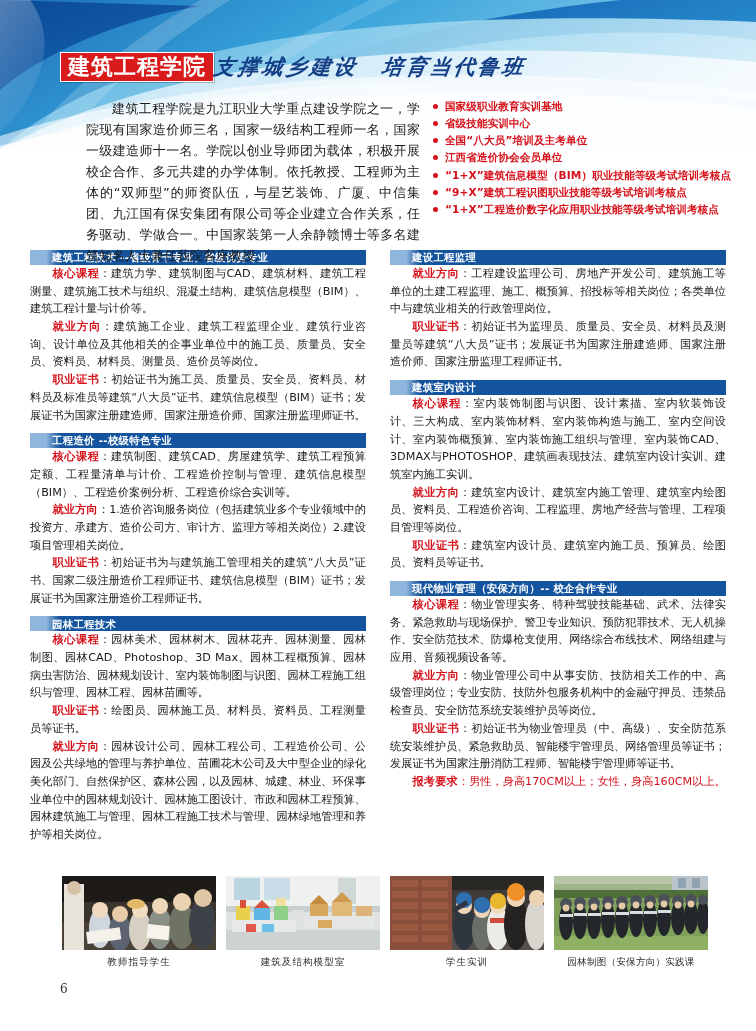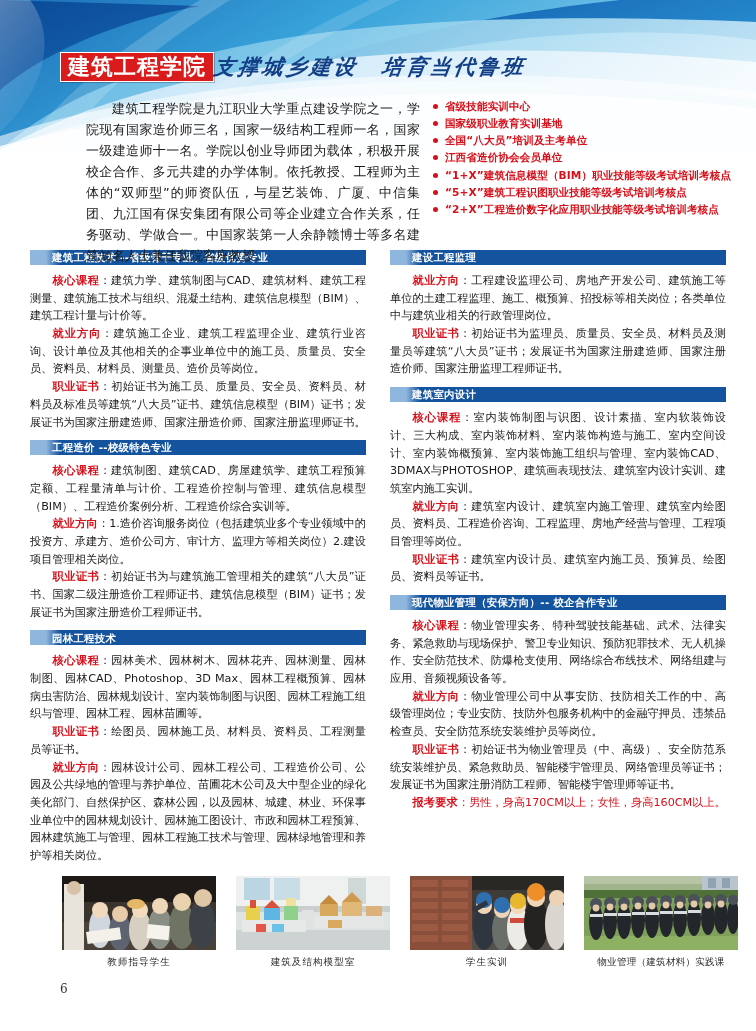--- a/index.html
+++ b/index.html
@@ -142,21 +142,21 @@
   .prog-header .t {
     color: #ffffff;
     font-size: 10.4px;
     font-weight: bold;
     letter-spacing: 0.3px;
     white-space: nowrap;
     line-height: 1;
   }
 
   .prog-body {
-    padding-top: 7px;
+    padding-top: 0;
     font-size: 11.2px;
     line-height: 1.58;
     color: #1a1a1a;
     text-align: justify;
     text-justify: inter-ideograph;
   }
   .prog-body p {
     margin: 0;
     text-indent: 2em;
   }
@@ -168,21 +168,21 @@
   .req-line { color: #d6101a; }
   .req-line .lbl { color: #d6101a; }
 
   
   .photos {
     position: absolute;
     left: 62px;
     top: 876px;
     width: 636px;
     display: flex;
-    gap: 20px;
+    gap: 10px;
   }
   .photo-item { width: 154px; }
   .photo-frame {
     width: 154px;
     height: 74px;
     overflow: hidden;
     position: relative;
     background: #ccc;
   }
   .photo-frame svg { display: block; }
@@ -257,27 +257,27 @@
       <div class="banner-slogan">支撑城乡建设　培育当代鲁班</div>
     </div>
   </div>
 
   <div class="intro">
     <div class="intro-left">
       <p>建筑工程学院是九江职业大学重点建设学院之一，学院现有国家造价师三名，国家一级结构工程师一名，国家一级建造师十一名。学院以创业导师团为载体，积极开展校企合作、多元共建的办学体制。依托教授、工程师为主体的“双师型”的师资队伍，与星艺装饰、广厦、中信集团、九江国有保安集团有限公司等企业建立合作关系，任务驱动、学做合一。中国家装第一人余静赣博士等多名建筑知名人士兼任我院客座教授。</p>
     </div>
     <div class="intro-right">
       <ul class="bullet-list">
+        <li><span class="dot"></span><span>国家级职业教育实训基地</span></li>
         <li><span class="dot"></span><span>省级技能实训中心</span></li>
-        <li><span class="dot"></span><span>国家级职业教育实训基地</span></li>
         <li><span class="dot"></span><span>全国“八大员”培训及主考单位</span></li>
         <li><span class="dot"></span><span>江西省造价协会会员单位</span></li>
         <li><span class="dot"></span><span>“1+X”建筑信息模型（BIM）职业技能等级考试培训考核点</span></li>
-        <li><span class="dot"></span><span>“5+X”建筑工程识图职业技能等级考试培训考核点</span></li>
-        <li><span class="dot"></span><span>“2+X”工程造价数字化应用职业技能等级考试培训考核点</span></li>
+        <li><span class="dot"></span><span>“9+X”建筑工程识图职业技能等级考试培训考核点</span></li>
+        <li><span class="dot"></span><span>“1+X”工程造价数字化应用职业技能等级考试培训考核点</span></li>
       </ul>
     </div>
   </div>
 
   <div class="columns">
 
     <div class="col">
 
       <div class="prog">
         <div class="prog-header">
@@ -512,20 +512,20 @@
               <rect x="20" y="37" width="13" height="3"></rect>
             <rect x="34" y="37" width="13" height="3"></rect>
               <rect x="48" y="36" width="13" height="3"></rect>
             <rect x="62" y="36" width="13" height="3"></rect>
               <rect x="76" y="35" width="13" height="3"></rect>
             <rect x="90" y="35" width="13" height="3"></rect>
               <rect x="104" y="34" width="13" height="3"></rect>
           </g>
         </svg>
       </div>
-      <div class="photo-cap">物业管理（建筑材料）实践课</div>
+      <div class="photo-cap">园林制图（安保方向）实践课</div>
     </div>
 
   </div>
 
   <div class="page-num">6</div>
 
 </div>
 
 </body></html>

